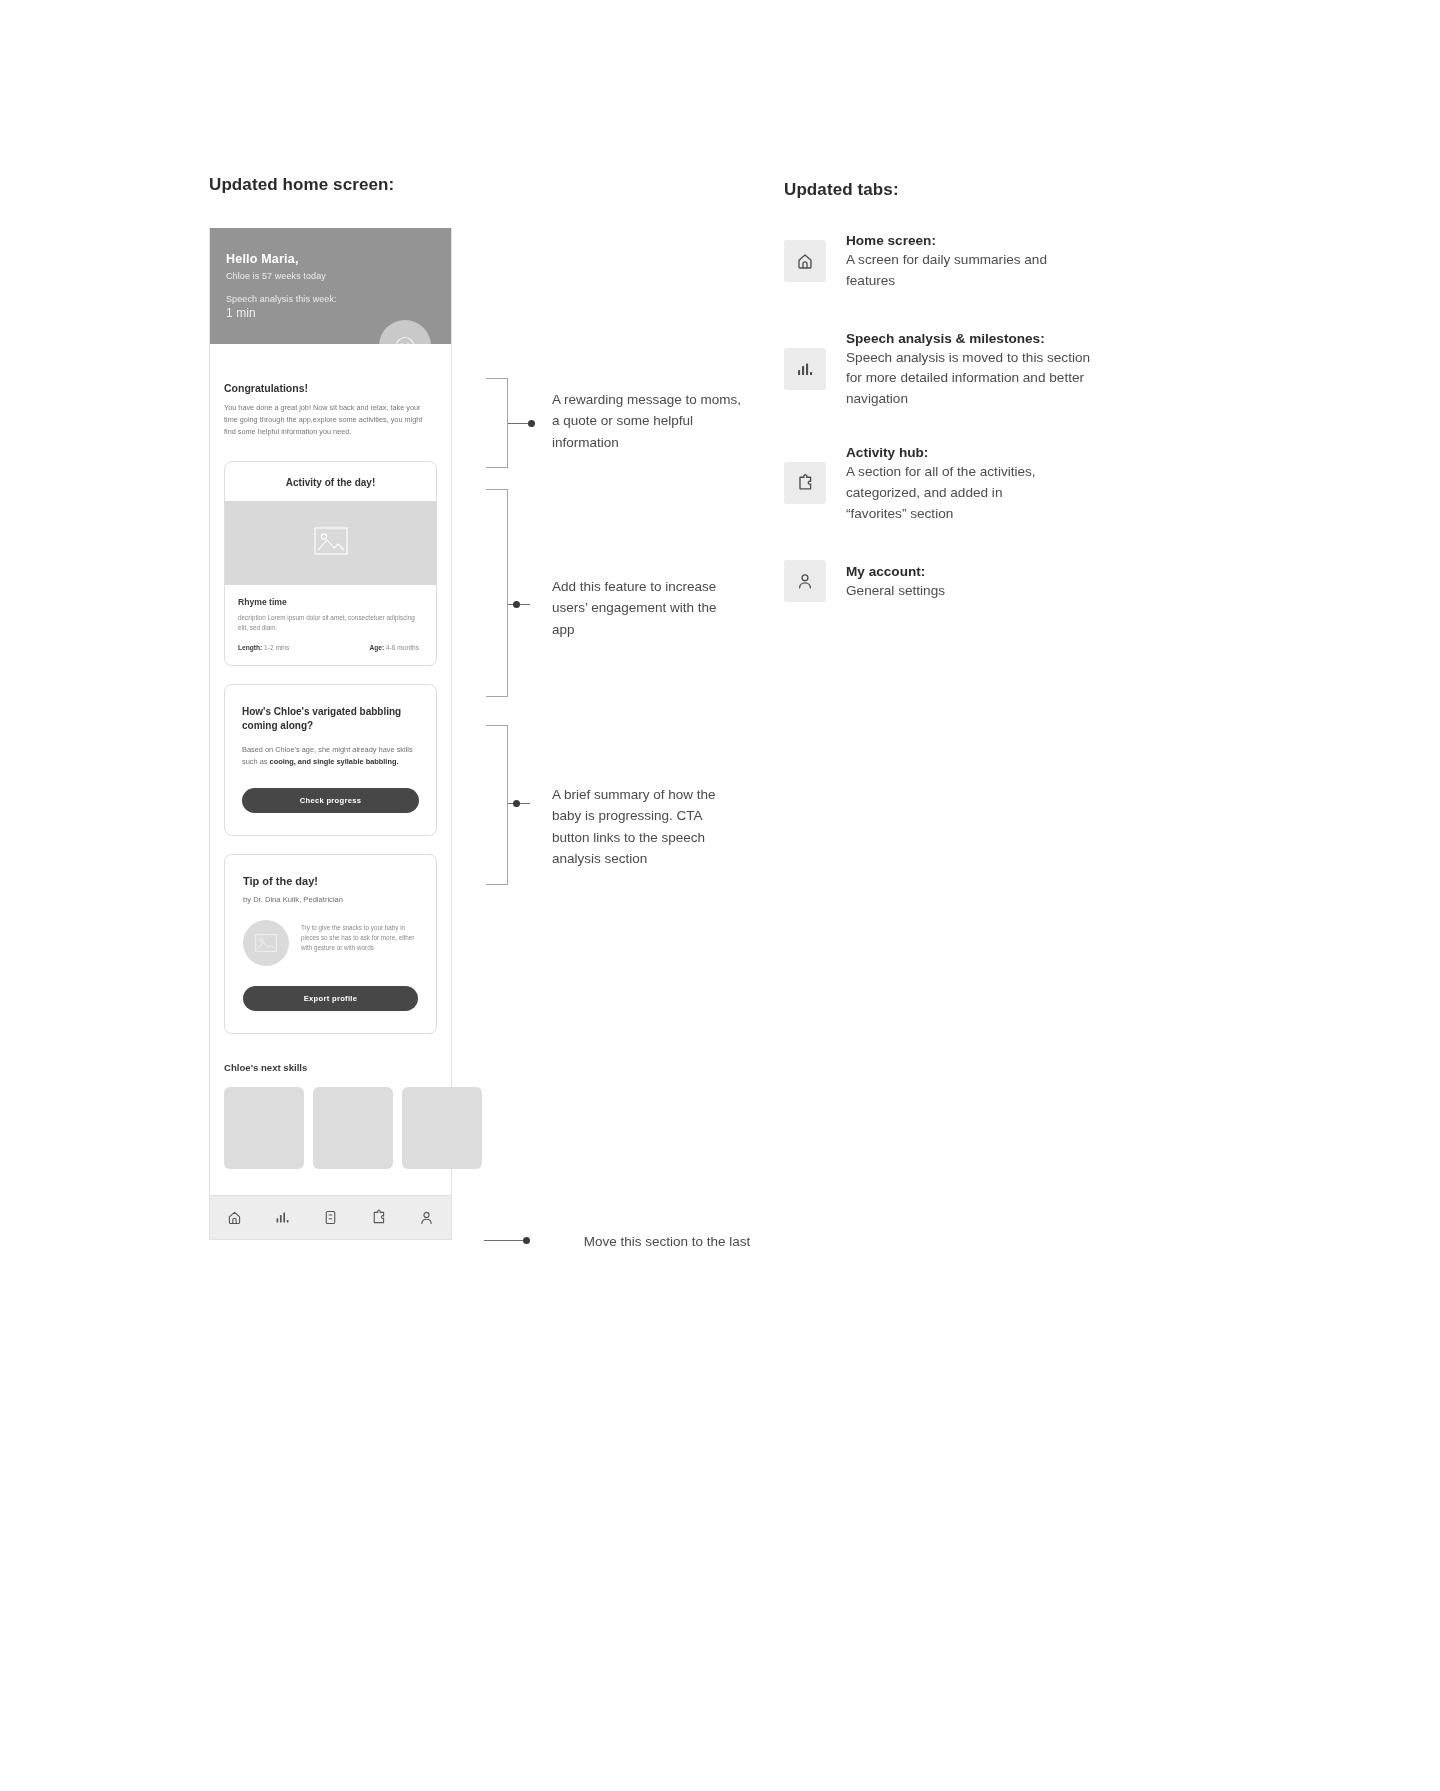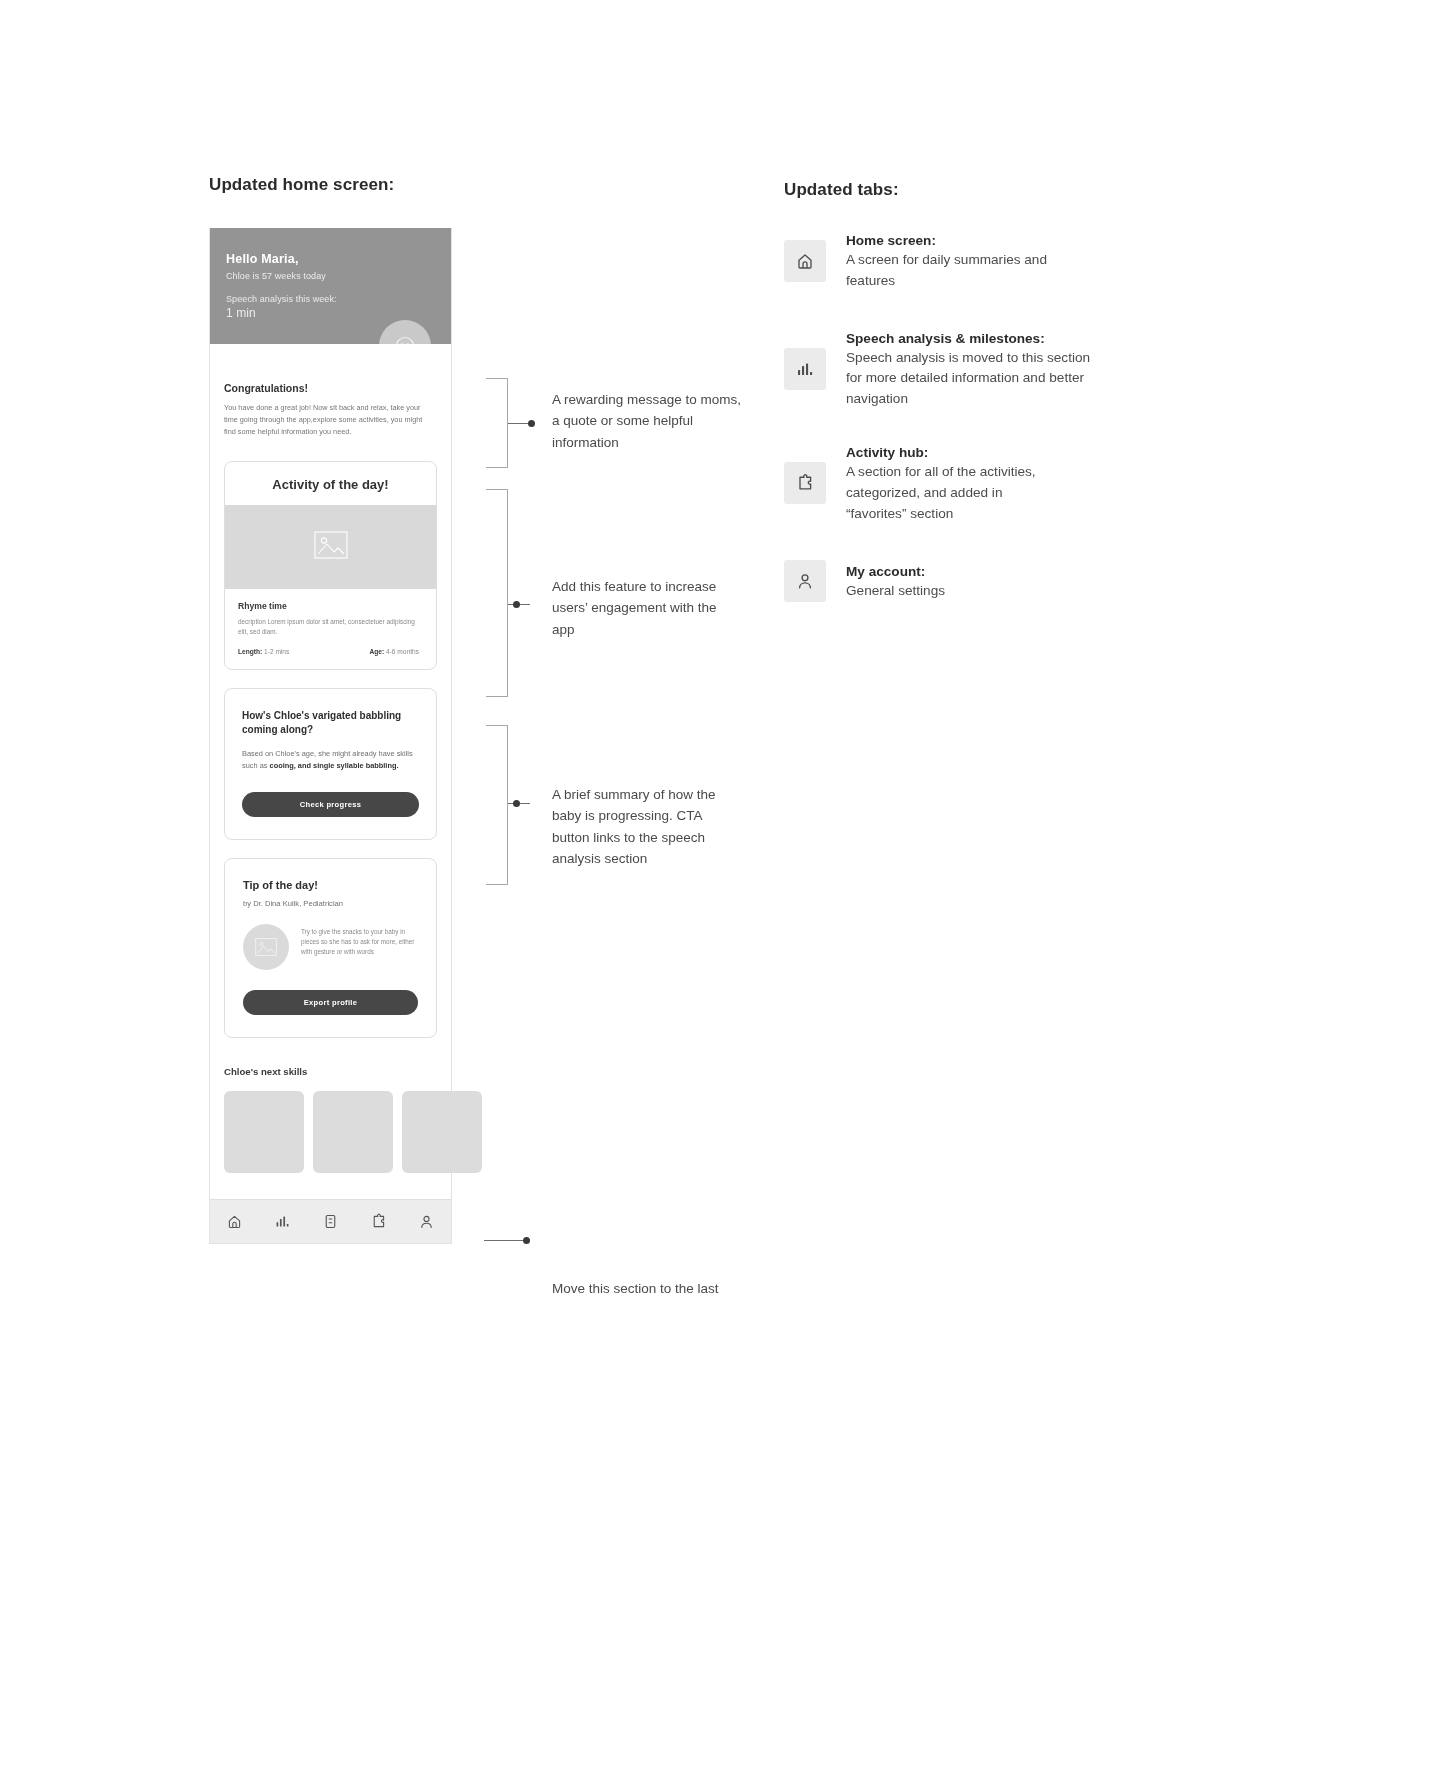--- a/index.html
+++ b/index.html
@@ -79,21 +79,21 @@
   .card {
     border: 1px solid #dedede;
     border-radius: 8px;
     background: #fff;
     margin-top: 18px;
     overflow: hidden;
   }
 
   .card-head {
     text-align: center;
-    font-size: 13px;
+    font-size: 10px;
     font-weight: bold;
     color: #333;
     padding: 15px 0 13px 0;
   }
 
   .media-band {
     background: #d9d9d9;
     height: 84px;
     display: flex; align-items: center; justify-content: center;
   }
@@ -333,21 +333,21 @@
 <div class="dot" style="left:513px; top:601px;"></div>
 <div class="anno-text" style="left:552px; top:576px; width:175px;">Add this feature to increase users’ engagement with the app</div>
 
 <div class="bracket" style="left:486px; top:725px; height:160px;"></div>
 <div class="leader" style="left:508px; top:803px; width:22px;"></div>
 <div class="dot" style="left:513px; top:800px;"></div>
 <div class="anno-text" style="left:552px; top:784px; width:190px;">A brief summary of how the baby is progressing. CTA button links to the speech analysis section</div>
 
 <div class="leader" style="left:484px; top:1240px; width:46px;"></div>
 <div class="dot" style="left:523px; top:1237px;"></div>
-<div class="anno-text" style="left:552px; top:1278px; width:230px;">Move this section to the last</div>
+<div class="anno-text" style="left:552px; top:1231px; width:230px;text-align:center;">Move this section to the last</div>
 
 <div id="tabs-col">
   <div class="section-title">Updated tabs:</div>
 
   <div class="tabs-list">
 
     <div class="tab-row">
       <div class="tab-icon-box">
         <svg width="20" height="20" viewBox="0 0 20 20" fill="none" stroke="#4d4d4d" stroke-width="1.35">
           <path d="M4 9.2 10 4l6 5.2V16a1 1 0 0 1-1 1H5a1 1 0 0 1-1-1z" stroke-linejoin="round"></path>

